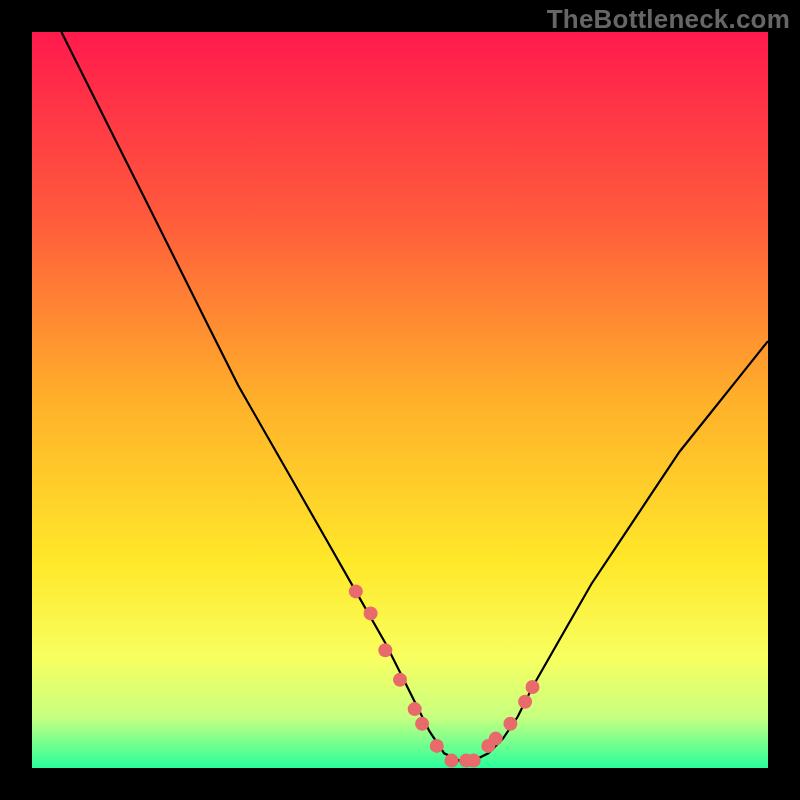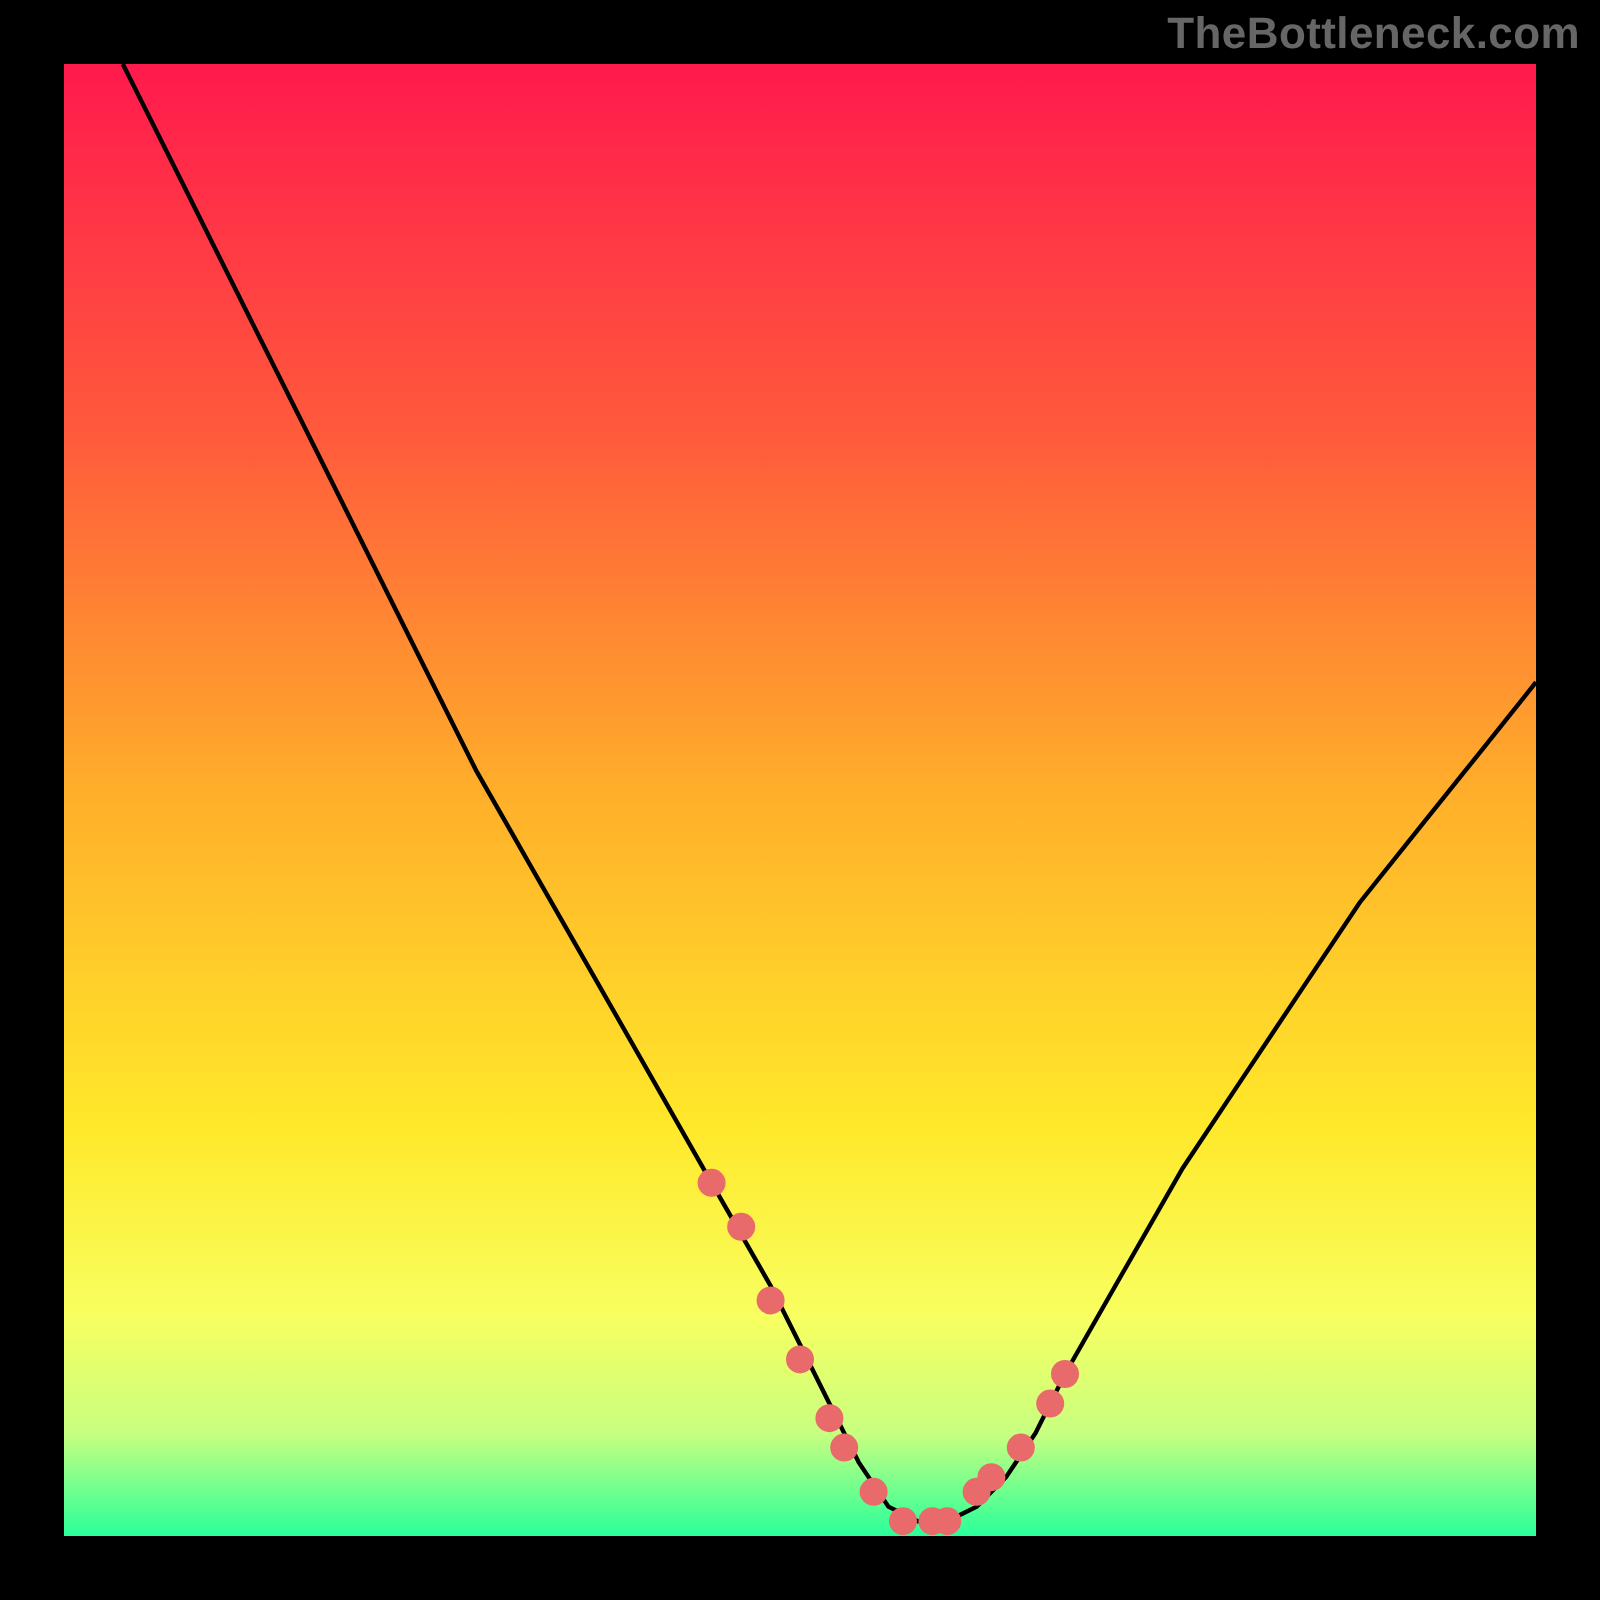--- a/index.html
+++ b/index.html
@@ -13,21 +13,21 @@
   }
   .frame {
     position: relative;
     width: 800px;
     height: 800px;
   }
   .attribution {
     position: absolute;
     top: 4px;
     right: 10px;
-    font-size: 22px;
+    font-size: 26px;
     font-weight: 600;
     color: #666;
     letter-spacing: 0.2px;
     z-index: 5;
   }
   svg {
     position: absolute;
     top: 0;
     left: 0;
     width: 800px;

